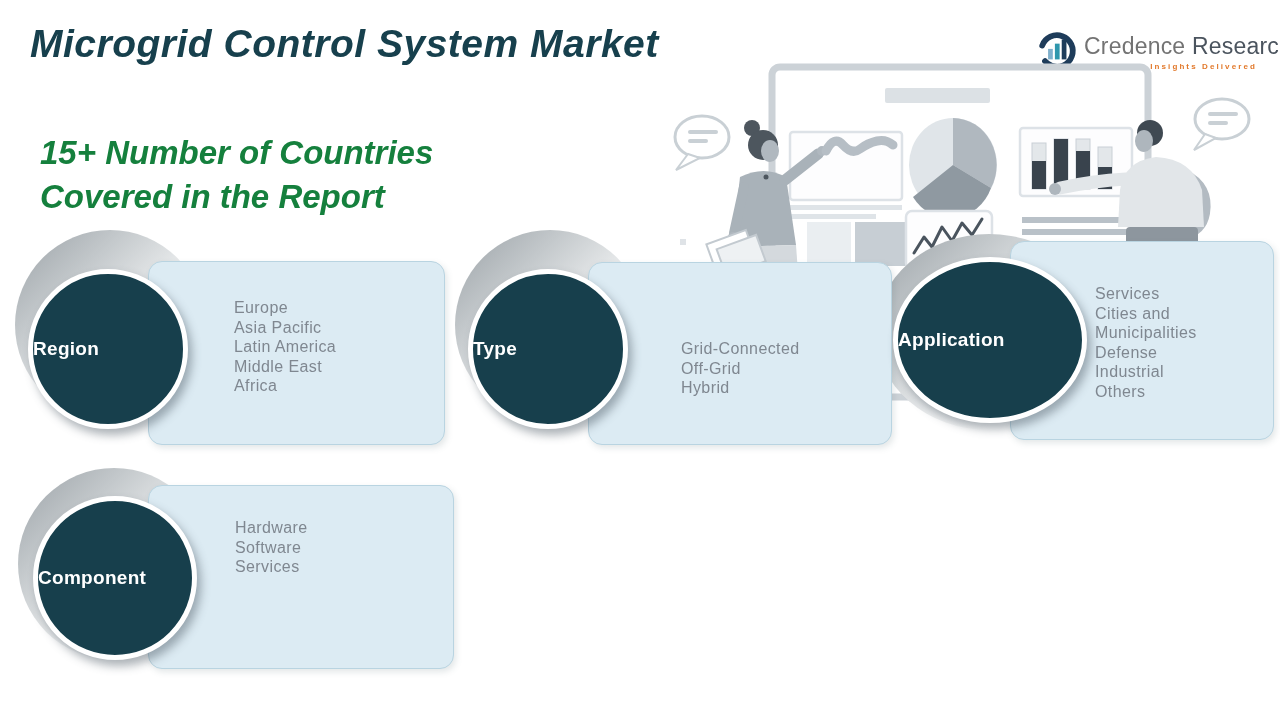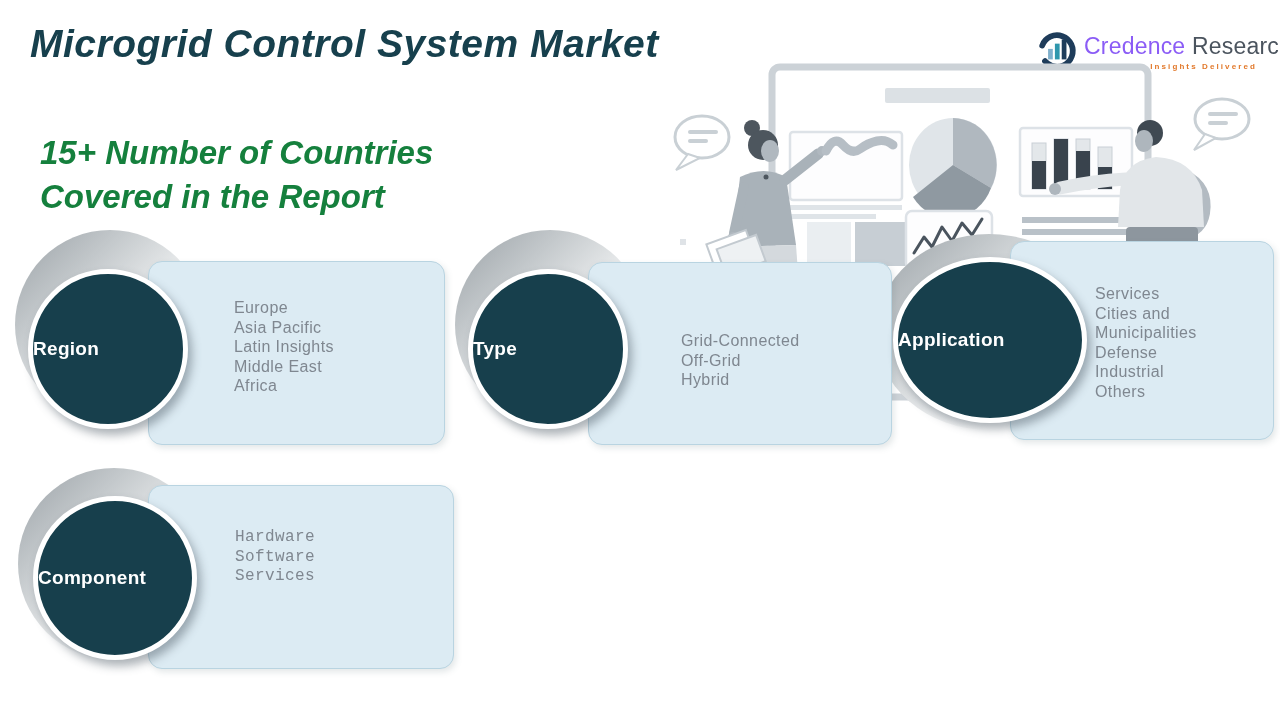--- a/index.html
+++ b/index.html
@@ -20,21 +20,21 @@
     position:absolute;left:40px;top:131px;
     font-size:33px;font-weight:bold;font-style:italic;
     color:#15803d;line-height:44px;white-space:nowrap;
   }
 
   
   .logo{position:absolute;left:1036px;top:30px;display:flex;align-items:flex-start;}
   .logo-icon{width:42px;height:42px;flex:0 0 auto;}
   .logo-textblock{margin-left:6px;padding-top:3px;}
   .logo-name{font-size:23px;letter-spacing:.2px;white-space:nowrap;}
-  .logo-name .primary{color:#8b5cf6;}
+  .logo-name .primary{color:#737373;}
   .logo-name .secondary{color:#4b545e;}
   .logo-tagline{
     margin-top:2px;font-size:8px;font-weight:bold;color:#e2792b;
     letter-spacing:2.1px;white-space:nowrap;
   }
 
   
   .illustration{position:absolute;left:660px;top:55px;width:620px;height:362px;z-index:1;}
 
   
@@ -61,31 +61,31 @@
 
   
   .swoosh-region{left:15px;top:230px;width:190px;height:190px;}
   .bubble-region{left:28px;top:269px;width:150px;height:150px;}
   .panel-region{left:148px;top:261px;width:295px;height:182px;}
   .panel-region .items{padding:36px 0 0 85px;}
   
   .swoosh-type{left:455px;top:230px;width:190px;height:190px;}
   .bubble-type{left:468px;top:269px;width:150px;height:150px;}
   .panel-type{left:588px;top:262px;width:302px;height:181px;}
-  .panel-type .items{padding:68px 0 0 92px;}
+  .panel-type .items{padding:68px 0 0 92px;margin-top:8px;}
   
   .swoosh-application{left:876px;top:234px;width:226px;height:196px;}
   .bubble-application{left:893px;top:257px;width:184px;height:156px;}
   .panel-application{left:1010px;top:241px;width:262px;height:197px;}
   .panel-application .items{padding:42px 0 0 84px;width:175px;}
   
   .swoosh-component{left:18px;top:468px;width:192px;height:192px;}
   .bubble-component{left:33px;top:496px;width:154px;height:154px;}
   .panel-component{left:148px;top:485px;width:304px;height:182px;}
-  .panel-component .items{padding:42px 0 0 86px;font-family:Liberation Mono, monospace;}
+  .panel-component .items{padding:32px 0 0 86px;}
 </style>
 </head>
 <body>
 
 <div class="stage">
 
   <svg class="illustration" viewBox="0 0 620 362" aria-hidden="true">
 
     <g>
       <rect x="112" y="12" width="376" height="330" rx="8" fill="#ffffff" stroke="#ccd2d7" stroke-width="7"></rect>
@@ -191,21 +191,21 @@
       <div class="logo-tagline">Actionable Insights Delivered</div>
     </div>
   </div>
 
   <div>
     <div class="swoosh swoosh-region"></div>
     <div class="panel panel-region">
       <div class="items">
           <div>Europe</div>
           <div>Asia Pacific</div>
-          <div>Latin Insights</div>
+          <div>Latin America</div>
           <div>Middle East</div>
           <div>Africa</div>
         </div>
     </div>
     <div class="bubble bubble-region">
       <span>Region</span>
     </div>
   </div>
 
   <div>

